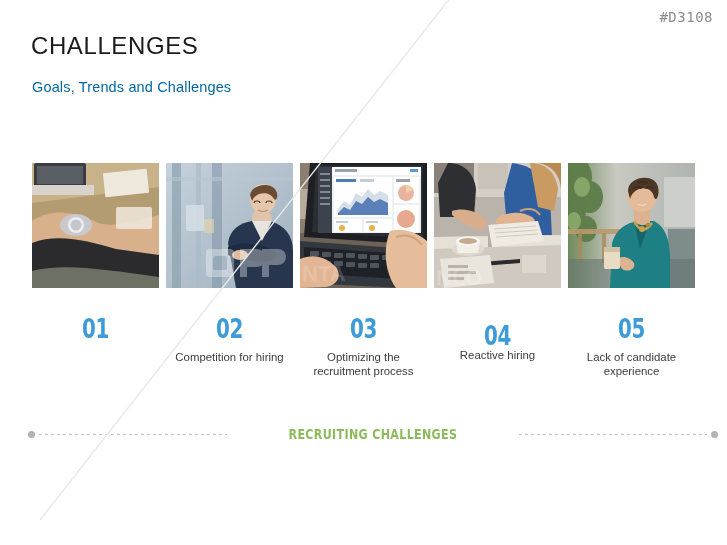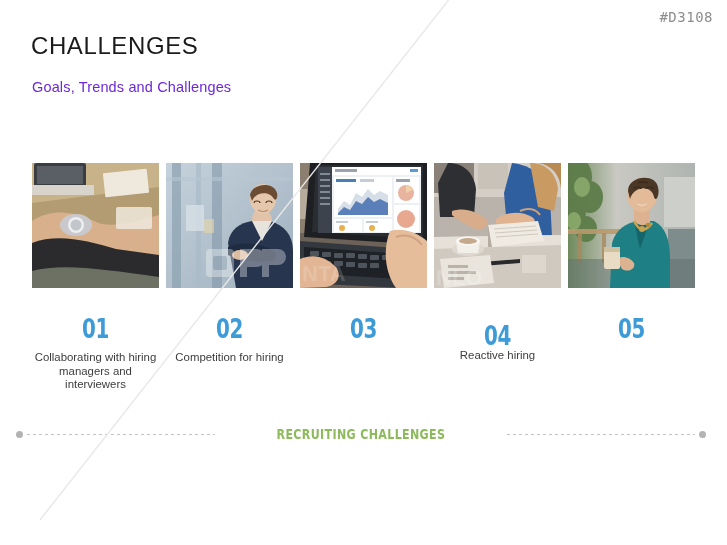--- a/index.html
+++ b/index.html
@@ -50,21 +50,21 @@
     color: #1b1b1b;
     letter-spacing: 0.6px;
     font-family: "Liberation Sans", sans-serif;
     margin: 0;
   }
   .page-subtitle {
     position: absolute;
     left: 32px;
     top: 79px;
     font-size: 14.5px;
-    color: #6d28d9;
+    color: #0369a1;
     font-weight: normal;
     letter-spacing: 0.15px;
     margin: 0;
   }
 
   .cards {
     position: absolute;
     left: 32px;
     top: 163px;
     width: 663px;
@@ -103,21 +103,21 @@
     font-size: 11.4px;
     line-height: 13.6px;
     color: #3c3c3c;
     text-align: center;
     width: 132px;
   }
   .card.low .card-caption { margin-top: 0; }
 
   .footer-band {
     position: absolute;
-    left: 16px;
+    left: 28px;
     top: 424px;
     width: 663px;
     height: 20px;
     display: flex;
     align-items: center;
     justify-content: space-between;
   }
   .dash-group {
     display: flex;
     align-items: center;
@@ -181,21 +181,20 @@
           <path d="M0 58 C22 44 44 50 62 58 C78 66 96 60 127 52 L127 96 L0 104 Z" fill="#d8b08b"></path>
           <ellipse cx="44" cy="62" rx="16" ry="11" fill="#c9c9cd"></ellipse>
           <circle cx="44" cy="62" r="8" fill="#eceef0"></circle>
           <circle cx="44" cy="62" r="5.5" fill="#c3c6ca"></circle>
           <path d="M0 80 C26 70 56 78 84 86 L127 92 L127 125 L0 125 Z" fill="#2b2b2e"></path>
           <path d="M0 108 C30 100 70 106 127 114 L127 125 L0 125 Z" fill="#6d7163"></path>
           <rect x="84" y="44" width="36" height="22" rx="2" fill="#efe9dd" opacity="0.85"></rect>
         </svg>
       </div>
       <div class="card-number">01</div>
-      <div class="card-caption">Collaborating with hiring managers and interviewers</div>
     </div>
 
     <div class="card">
       <div class="thumb">
         <svg viewBox="0 0 127 125" preserveAspectRatio="xMidYMid slice" aria-hidden="true">
           <defs>
             <linearGradient id="g2bg" x1="0" y1="0" x2="1" y2="1">
               <stop offset="0" stop-color="#c5d2dc"></stop>
                 <stop offset="1" stop-color="#9fb0bd"></stop>
             </linearGradient>
@@ -290,20 +289,21 @@
           </g>
 
           <path d="M0 96 C14 90 26 94 36 104 C42 112 38 122 26 124 L0 125 Z" fill="#e2b694"></path>
           <path d="M90 68 C104 64 118 70 127 78 L127 125 L96 125 C86 112 82 88 90 68 Z" fill="#e5bd9b"></path>
           <path d="M96 74 C106 70 116 74 122 82" stroke="#cfa382" stroke-width="2" fill="none"></path>
 
           <text x="2" y="118" font-family="Liberation Sans, sans-serif" font-size="22" font-weight="bold" fill="#ffffff" opacity="0.16">NTA</text>
         </svg>
       </div>
       <div class="card-number">03</div>
+      <div class="card-caption">Optimizing the recruitment process</div>
     </div>
 
     <div class="card low">
       <div class="thumb">
         <svg viewBox="0 0 127 125" preserveAspectRatio="xMidYMid slice" aria-hidden="true">
           <rect width="127" height="125" fill="#b9b3ab"></rect>
           <rect x="0" y="0" width="127" height="34" fill="#d4cec6"></rect>
           <rect x="0" y="0" width="40" height="30" fill="#8a8278"></rect>
           <rect x="44" y="0" width="30" height="26" fill="#c8c2b8"></rect>
 
@@ -393,20 +393,21 @@
           <circle cx="74" cy="66" r="3" fill="#c9a24e"></circle>
           <circle cx="80" cy="62" r="2.2" fill="#b3873c"></circle>
 
           <path d="M44 86 C50 80 58 80 64 86 L62 104 C54 108 46 102 44 94 Z" fill="#1e7f84"></path>
           <path d="M48 96 C54 92 62 94 66 100 C68 106 60 110 54 106 Z" fill="#ddb291"></path>
           <rect x="36" y="84" width="16" height="22" rx="2" fill="#e8dcc4"></rect>
           <rect x="36" y="84" width="16" height="5" fill="#cfc0a0"></rect>
         </svg>
       </div>
       <div class="card-number">05</div>
+      <div class="card-caption">Lack of candidate experience</div>
     </div>
 
   </div>
 
   <div class="footer-band">
     <div class="dash-group left">
       <span class="dot"></span>
       <span class="dash-line"></span>
     </div>
     <div class="footer-label">RECRUITING CHALLENGES</div>

